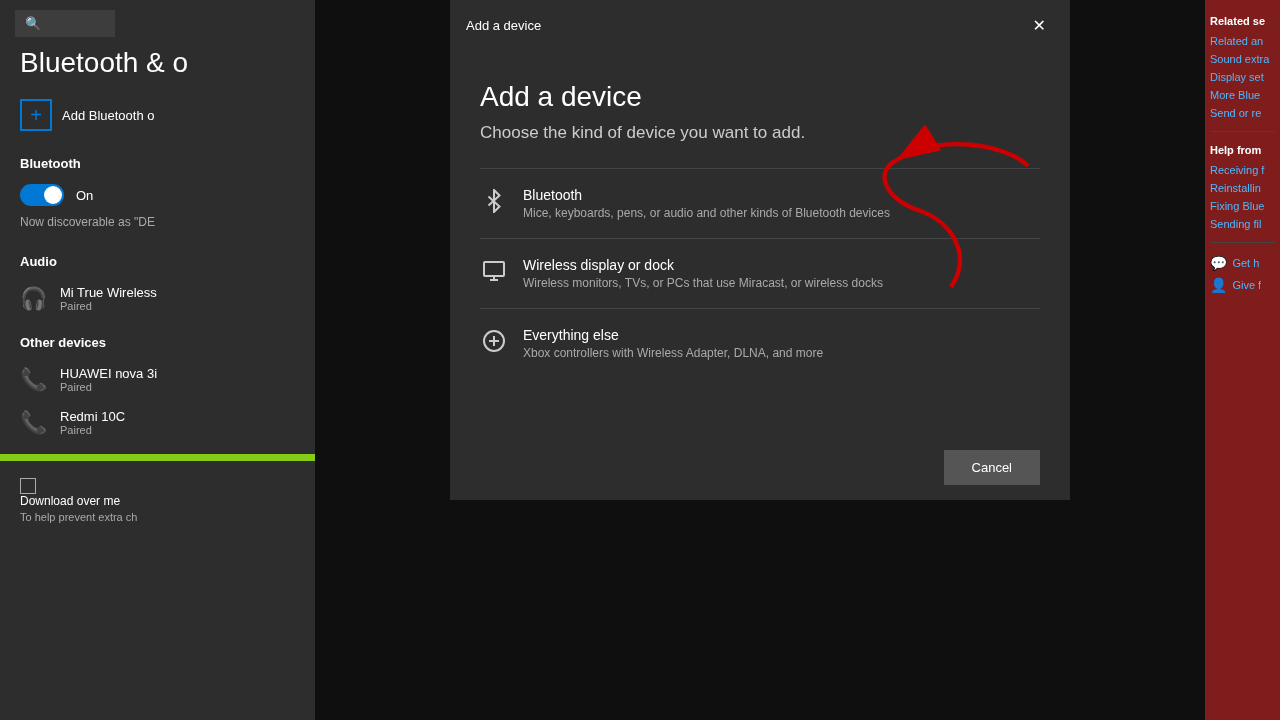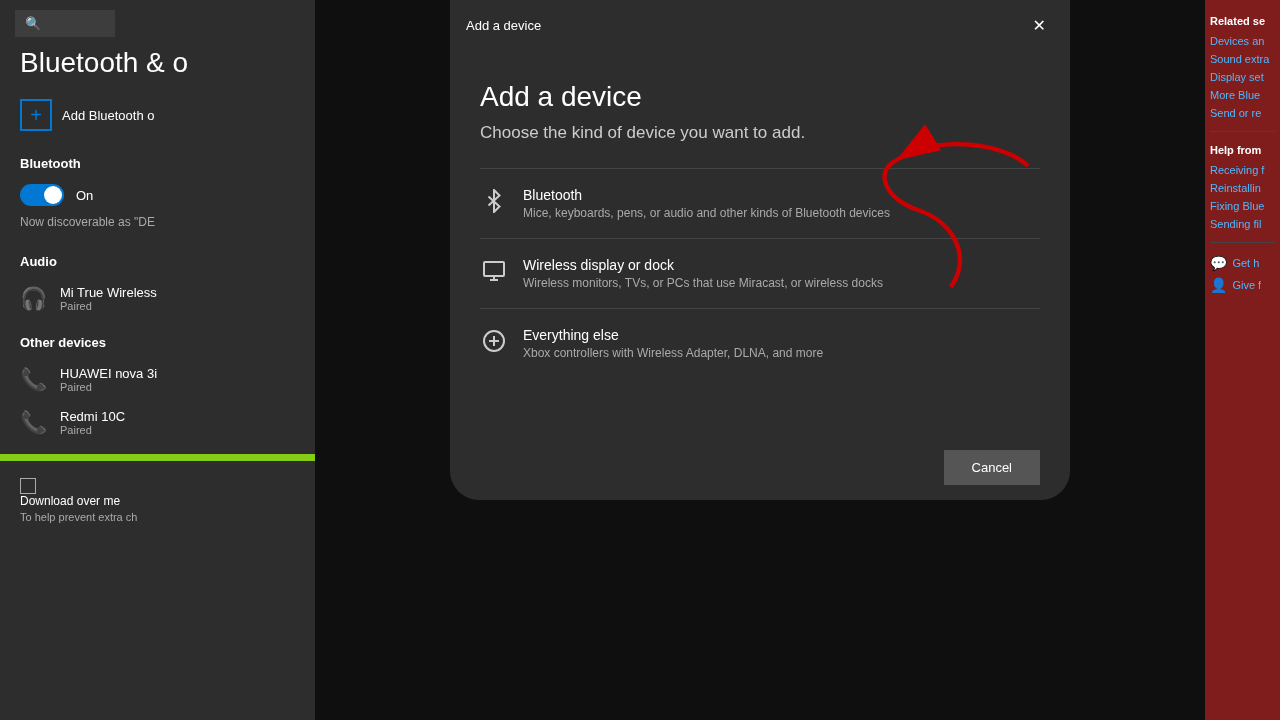--- a/index.html
+++ b/index.html
@@ -256,21 +256,20 @@
     }
 
     .modal {
       background: #2d2d2d;
       width: 620px;
       min-height: 500px;
       position: relative;
       margin-top: 0;
       display: flex;
       flex-direction: column;
-      border-radius: 29px;
     }
 
     .modal-header {
       display: flex;
       align-items: center;
       justify-content: space-between;
       padding: 12px 16px;
       background: #2d2d2d;
     }
 
@@ -492,21 +491,21 @@
 
       <div class="modal-footer">
         <button class="cancel-btn">Cancel</button>
       </div>
     </div>
   </div>
 </div>
 
 <div class="right-sidebar">
   <div class="right-section-title">Related se</div>
-  <a class="right-link">Devices an</a>
+  <a class="right-link">Related an</a>
   <a class="right-link">Sound extra</a>
   <a class="right-link">Display set</a>
   <a class="right-link">More Blue</a>
   <a class="right-link">Send or re</a>
 
   <div class="right-divider"></div>
 
   <div class="right-section-title">Help from</div>
   <a class="right-link">Receiving f</a>
   <a class="right-link">Reinstallin</a>

